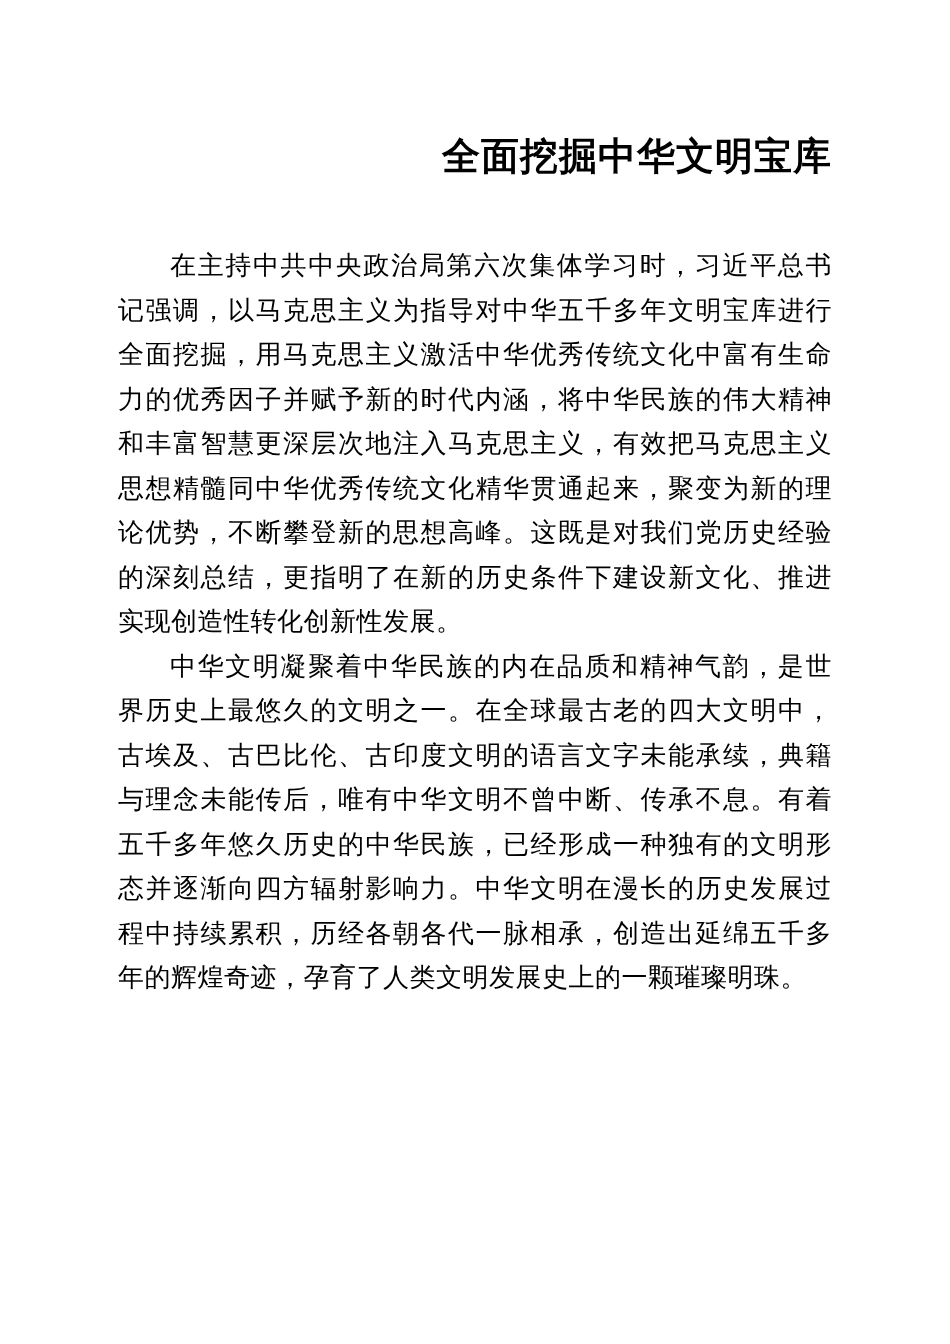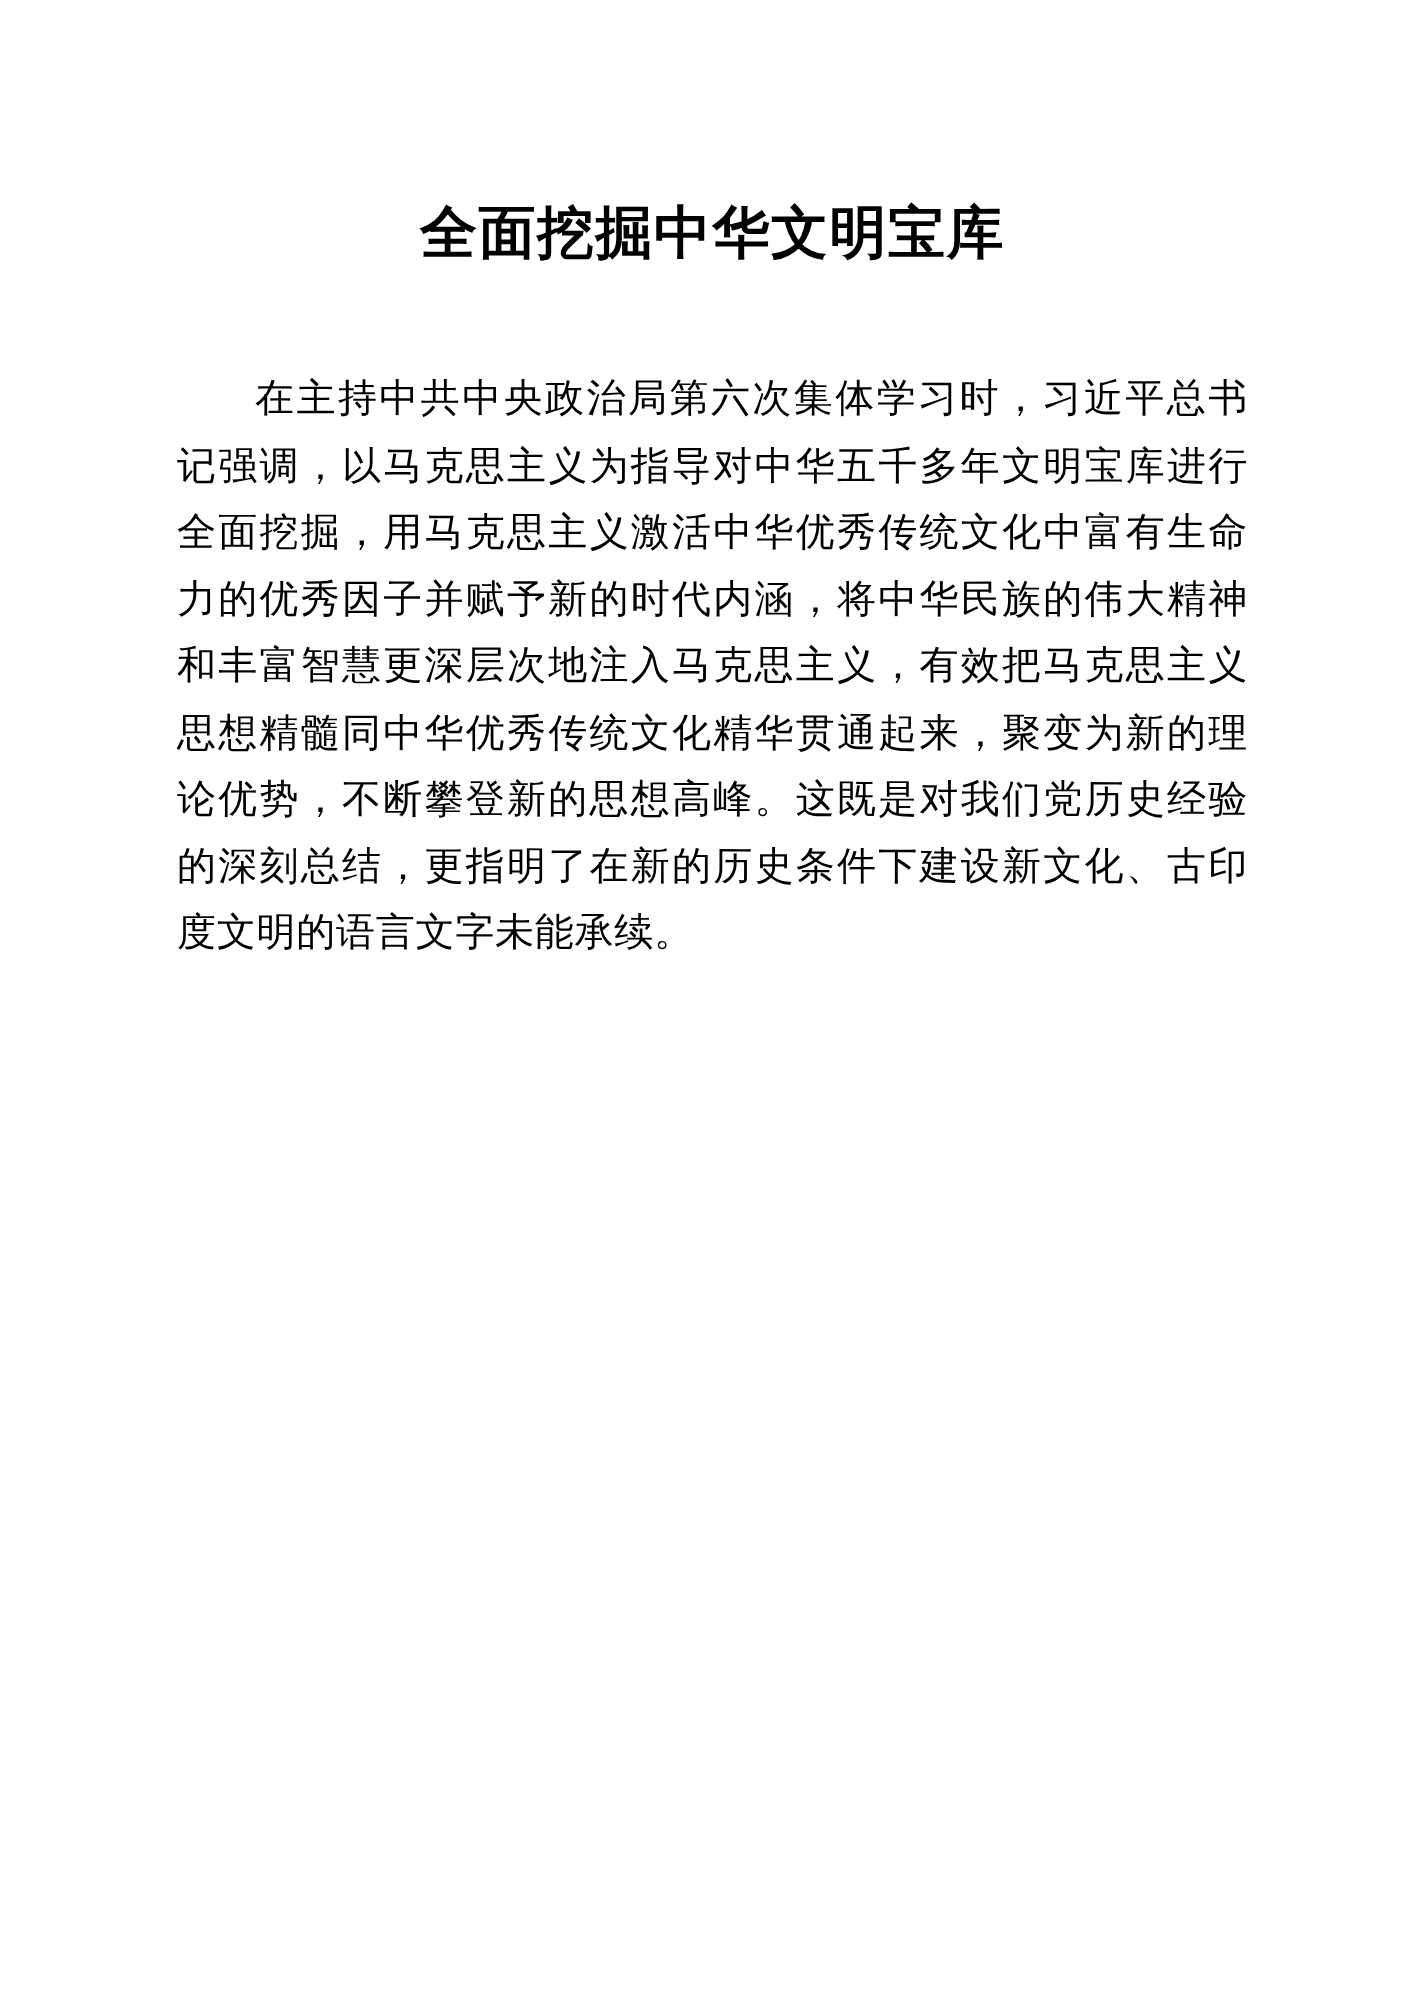--- a/index.html
+++ b/index.html
@@ -16,36 +16,37 @@
       overflow: hidden;
       box-sizing: border-box;
       padding: 132px 118px 0 118px;
       font-family: "Liberation Serif", "DejaVu Serif", serif;
     }
     .doc-title {
       margin: 0 0 64px 0;
       font-size: 38px;
       line-height: 48px;
       font-weight: bold;
-      text-align: center;
+      text-align: right;
       letter-spacing: 1px;
       font-family: "Liberation Serif", "DejaVu Serif", serif;
     }
     .doc-body p {
       margin: 0;
       font-size: 26px;
       line-height: 44.5px;
       text-align: justify;
       text-justify: inter-ideograph;
       text-indent: 2em;
       letter-spacing: 0.5px;
       font-family: "Liberation Serif", "DejaVu Serif", serif;
     }
   </style>
 </head>
 <body>
 
 <div class="document-page">
   <h1 class="doc-title">全面挖掘中华文明宝库</h1>
   <div class="doc-body">
-    <p>在主持中共中央政治局第六次集体学习时，习近平总书记强调，以马克思主义为指导对中华五千多年文明宝库进行全面挖掘，用马克思主义激活中华优秀传统文化中富有生命力的优秀因子并赋予新的时代内涵，将中华民族的伟大精神和丰富智慧更深层次地注入马克思主义，有效把马克思主义思想精髓同中华优秀传统文化精华贯通起来，聚变为新的理论优势，不断攀登新的思想高峰。这既是对我们党历史经验的深刻总结，更指明了在新的历史条件下建设新文化、古印度文明的语言文字未能承续。</p>
+    <p>在主持中共中央政治局第六次集体学习时，习近平总书记强调，以马克思主义为指导对中华五千多年文明宝库进行全面挖掘，用马克思主义激活中华优秀传统文化中富有生命力的优秀因子并赋予新的时代内涵，将中华民族的伟大精神和丰富智慧更深层次地注入马克思主义，有效把马克思主义思想精髓同中华优秀传统文化精华贯通起来，聚变为新的理论优势，不断攀登新的思想高峰。这既是对我们党历史经验的深刻总结，更指明了在新的历史条件下建设新文化、推进实现创造性转化创新性发展。</p>
+    <p>中华文明凝聚着中华民族的内在品质和精神气韵，是世界历史上最悠久的文明之一。在全球最古老的四大文明中，古埃及、古巴比伦、古印度文明的语言文字未能承续，典籍与理念未能传后，唯有中华文明不曾中断、传承不息。有着五千多年悠久历史的中华民族，已经形成一种独有的文明形态并逐渐向四方辐射影响力。中华文明在漫长的历史发展过程中持续累积，历经各朝各代一脉相承，创造出延绵五千多年的辉煌奇迹，孕育了人类文明发展史上的一颗璀璨明珠。</p>
   </div>
 </div>
 
 </body></html>

